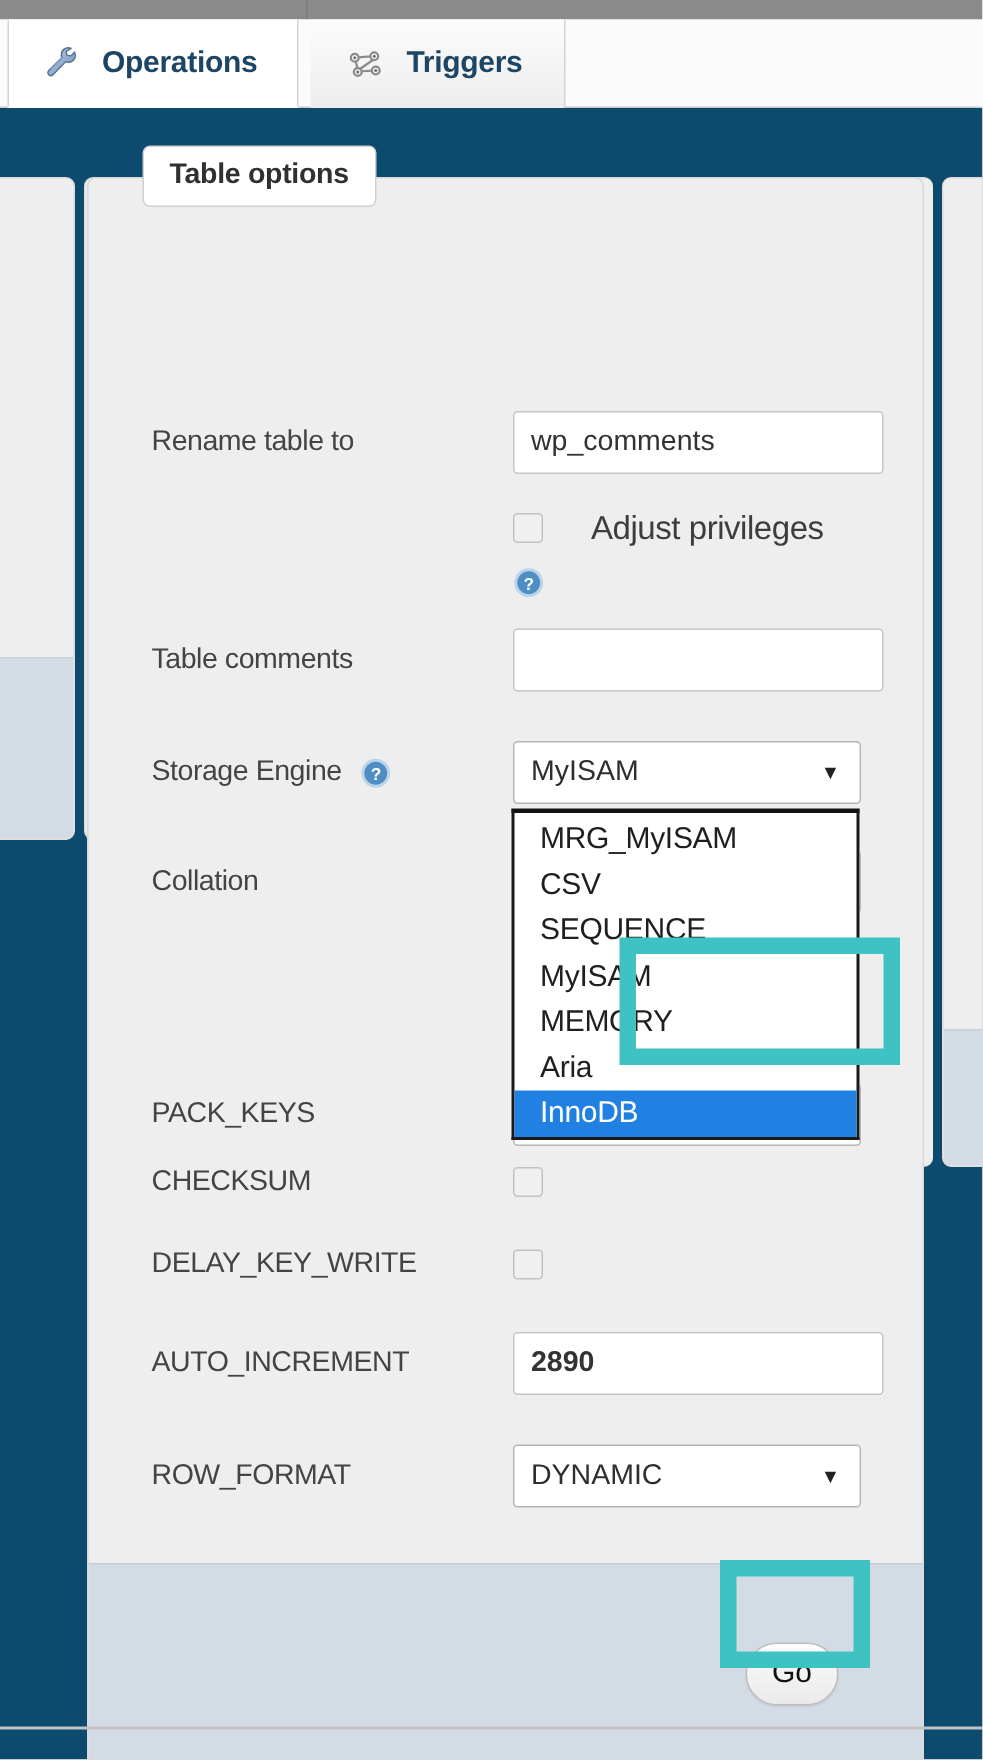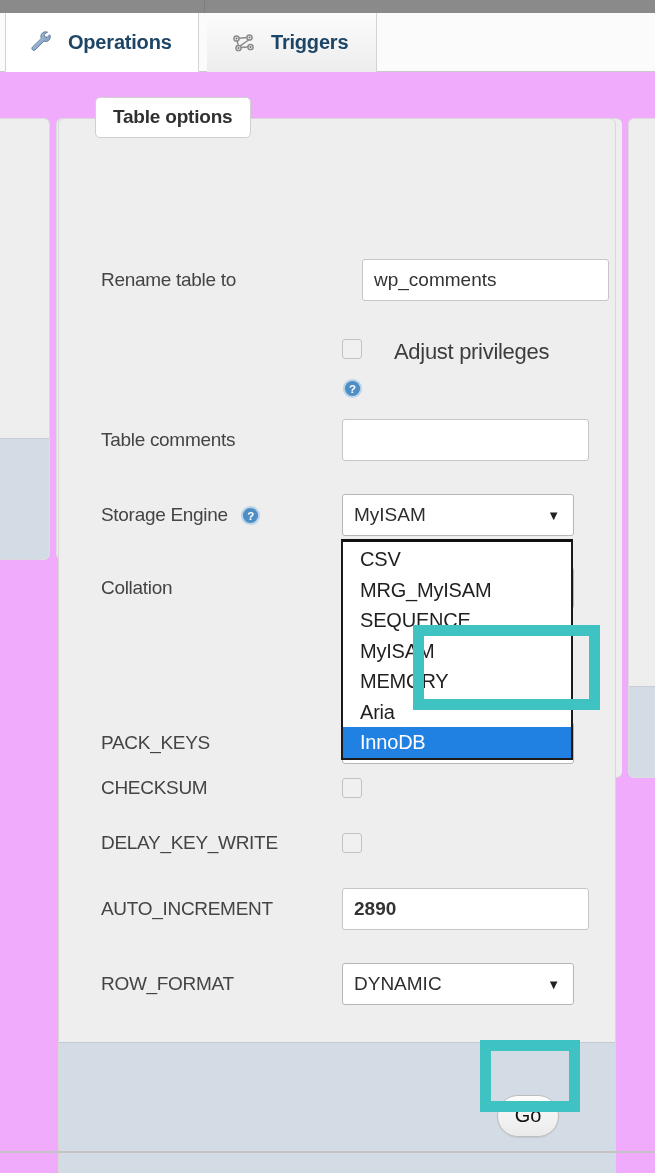--- a/index.html
+++ b/index.html
@@ -80,21 +80,21 @@
     flex: 0 0 auto;
     display: block;
   }
 
   
   .page-body {
     position: absolute;
     top: 72px; left: 0;
     width: 655px;
     height: 1101px;
-    background: #f0abfc;
+    background: #0c4a6e;
   }
 
   
   .side-fieldset {
     position: absolute;
     background: #eeeeee;
     border: 1px solid #dcdcdc;
     border-radius: 6px;
     box-sizing: border-box;
     overflow: hidden;
@@ -161,20 +161,21 @@
     font-size: 19px;
     color: #444444;
     letter-spacing: -0.3px;
     white-space: nowrap;
     display: flex;
     align-items: center;
   }
   .row-field {
     flex: 1 1 auto;
     display: flex;
+    align-items: center;
   }
 
   
   .text-input {
     box-sizing: border-box;
     height: 42px;
     background: #ffffff;
     border: 1px solid #c6c6c6;
     border-radius: 3px;
     font-family: "Liberation Sans", sans-serif;
@@ -386,21 +387,21 @@
   <div class="side-fieldset" id="right-panel-c">
     <div class="side-footer"></div>
   </div>
 
   <div class="fieldset">
 
     <div class="legend">Table options</div>
 
     <div class="form-area">
 
-      <div class="row" style="top:140px; height:42px;gap:20px;">
+      <div class="row" style="top:155px; height:42px;">
         <div class="row-label">Rename table to</div>
         <div class="row-field">
           <input class="text-input" id="rename-input" type="text" value="wp_comments" style="">
         </div>
       </div>
 
       <div class="row" style="top:222px; height:22px;">
         <div class="row-label"></div>
         <div class="row-field">
           <span class="checkbox"></span>
@@ -500,22 +501,22 @@
 
     </div>
 
     <div class="fieldset-footer">
       <button class="go-button">Go</button>
     </div>
 
   </div>
 
   <div class="dropdown-open">
+    <div class="dd-option">MRG_MyISAM</div>
     <div class="dd-option">CSV</div>
-    <div class="dd-option">MRG_MyISAM</div>
     <div class="dd-option">SEQUENCE</div>
     <div class="dd-option">MyISAM</div>
     <div class="dd-option">MEMORY</div>
     <div class="dd-option">Aria</div>
     <div class="dd-option selected">InnoDB</div>
   </div>
 
   <div class="bottom-divider" style="top:1079px;"></div>
 
 </div>

